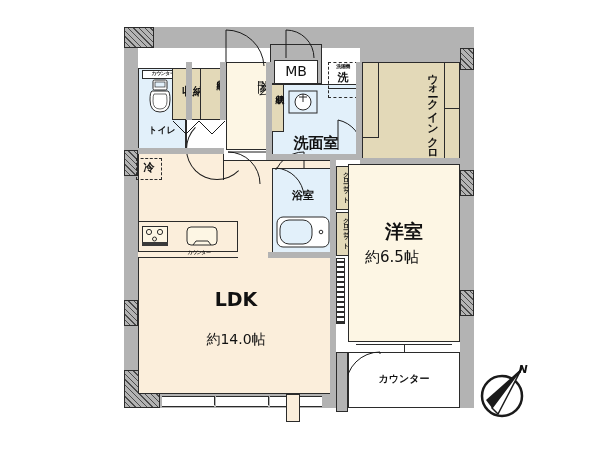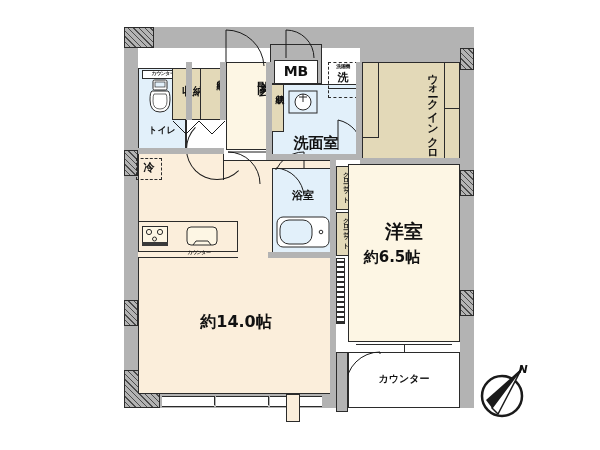--- a/index.html
+++ b/index.html
@@ -12,21 +12,21 @@
   .room-wood{background:#fdf6e4;border:1px solid #2b2b2b;}
   .room-wet{background:#e2f0fa;border:1px solid #2b2b2b;}
   .room-closet{background:#e3d9b8;border:1px solid #2b2b2b;}
   .room-white{background:#ffffff;border:1px solid #2b2b2b;}
   .thin{border:1px solid #2b2b2b;}
 
   
   .lbl{position:absolute;color:#111;text-align:center;line-height:1.05;
        white-space:nowrap;letter-spacing:0px;}
   .lbl-room{font-size:15px;font-weight:700;}
-  .lbl-sub{font-size:13px;font-weight:700;}
+  .lbl-sub{font-size:13px;font-weight:400;}
   .lbl-md{font-size:11px;font-weight:700;}
   .lbl-sm{font-size:8px;font-weight:700;}
   .lbl-xs{font-size:5px;font-weight:700;letter-spacing:-0.5px;}
   .vert{writing-mode:vertical-rl;text-orientation:upright;white-space:nowrap;}
 
   .dash{border:1px dashed #2b2b2b;background:transparent;}
   .door-arc{position:absolute;border:1px solid #1a1a1a;border-radius:50%;
             background:transparent;}
   .line-h{position:absolute;background:#2b2b2b;height:1px;}
   .line-v{position:absolute;background:#2b2b2b;width:1px;}
@@ -54,21 +54,22 @@
   <div class="abs hatch thin" style="left:124px;top:300px;width:14px;height:26px;"></div>
   <div class="abs hatch thin" style="left:124px;top:370px;width:36px;height:38px;"></div>
   <div class="abs hatch thin" style="left:460px;top:48px;width:14px;height:22px;"></div>
   <div class="abs hatch thin" style="left:460px;top:170px;width:14px;height:26px;"></div>
   <div class="abs hatch thin" style="left:460px;top:290px;width:14px;height:26px;"></div>
 
   <div class="abs room-ldk" style="left:138px;top:160px;width:196px;height:234px;"></div>
 
   <div class="abs room-ldk" style="left:138px;top:150px;width:86px;height:30px;border-bottom:none;"></div>
 
-  <div class="lbl lbl-sub" style="left:178px;top:314px;width:116px;font-size:16px;">約14.0帖</div>
+  <div class="lbl lbl-room" style="left:178px;top:290px;width:116px;font-size:19px;">LDK</div>
+  <div class="lbl lbl-sub" style="left:178px;top:332px;width:116px;font-size:14px;">約14.0帖</div>
 
   <div class="abs dash" style="left:136px;top:158px;width:26px;height:22px;"></div>
   <div class="lbl lbl-md" style="left:136px;top:162px;width:26px;">冷</div>
 
   <div class="abs thin" style="left:138px;top:221px;width:100px;height:31px;background:#fbeedb;"></div>
   <div class="abs" style="left:138px;top:252px;width:100px;height:6px;background:#fbeedb;border-bottom:1px solid #2b2b2b;"></div>
   <div class="lbl lbl-xs" style="left:176px;top:250px;width:46px;">カウンター</div>
 
   <div class="abs" style="left:142px;top:226px;width:26px;height:20px;">
     <svg width="26" height="20" viewBox="0 0 26 20">

